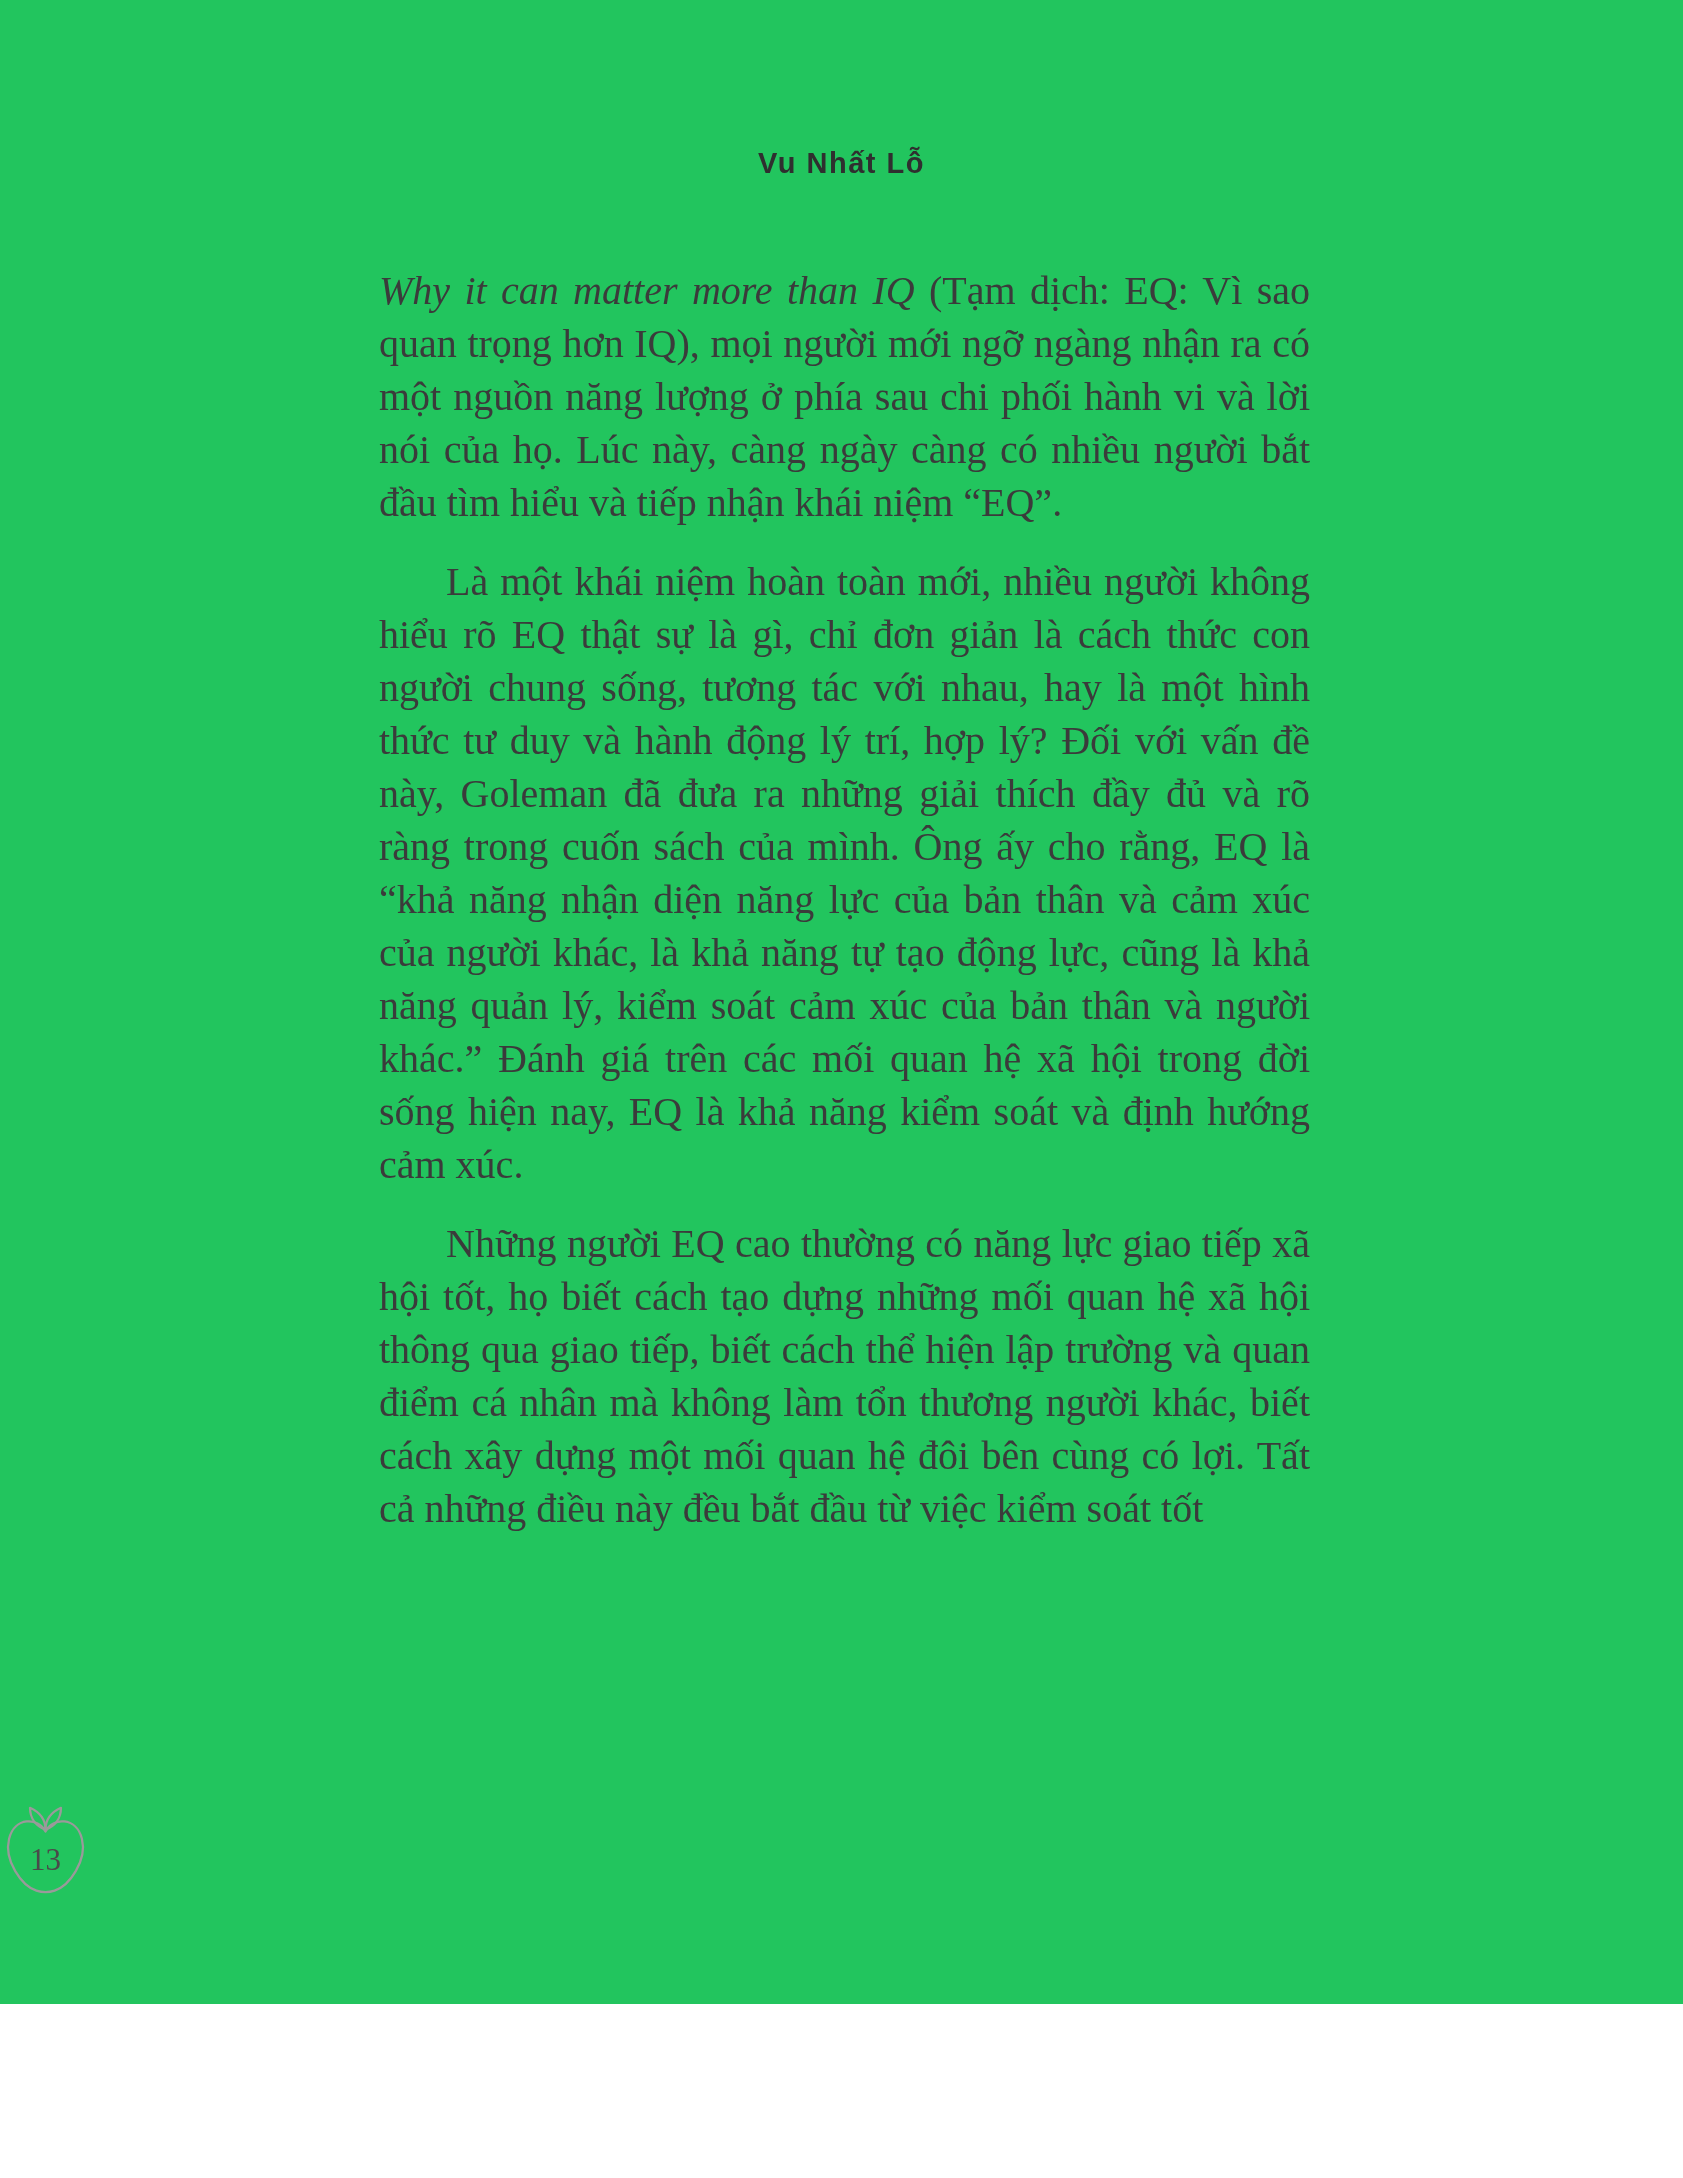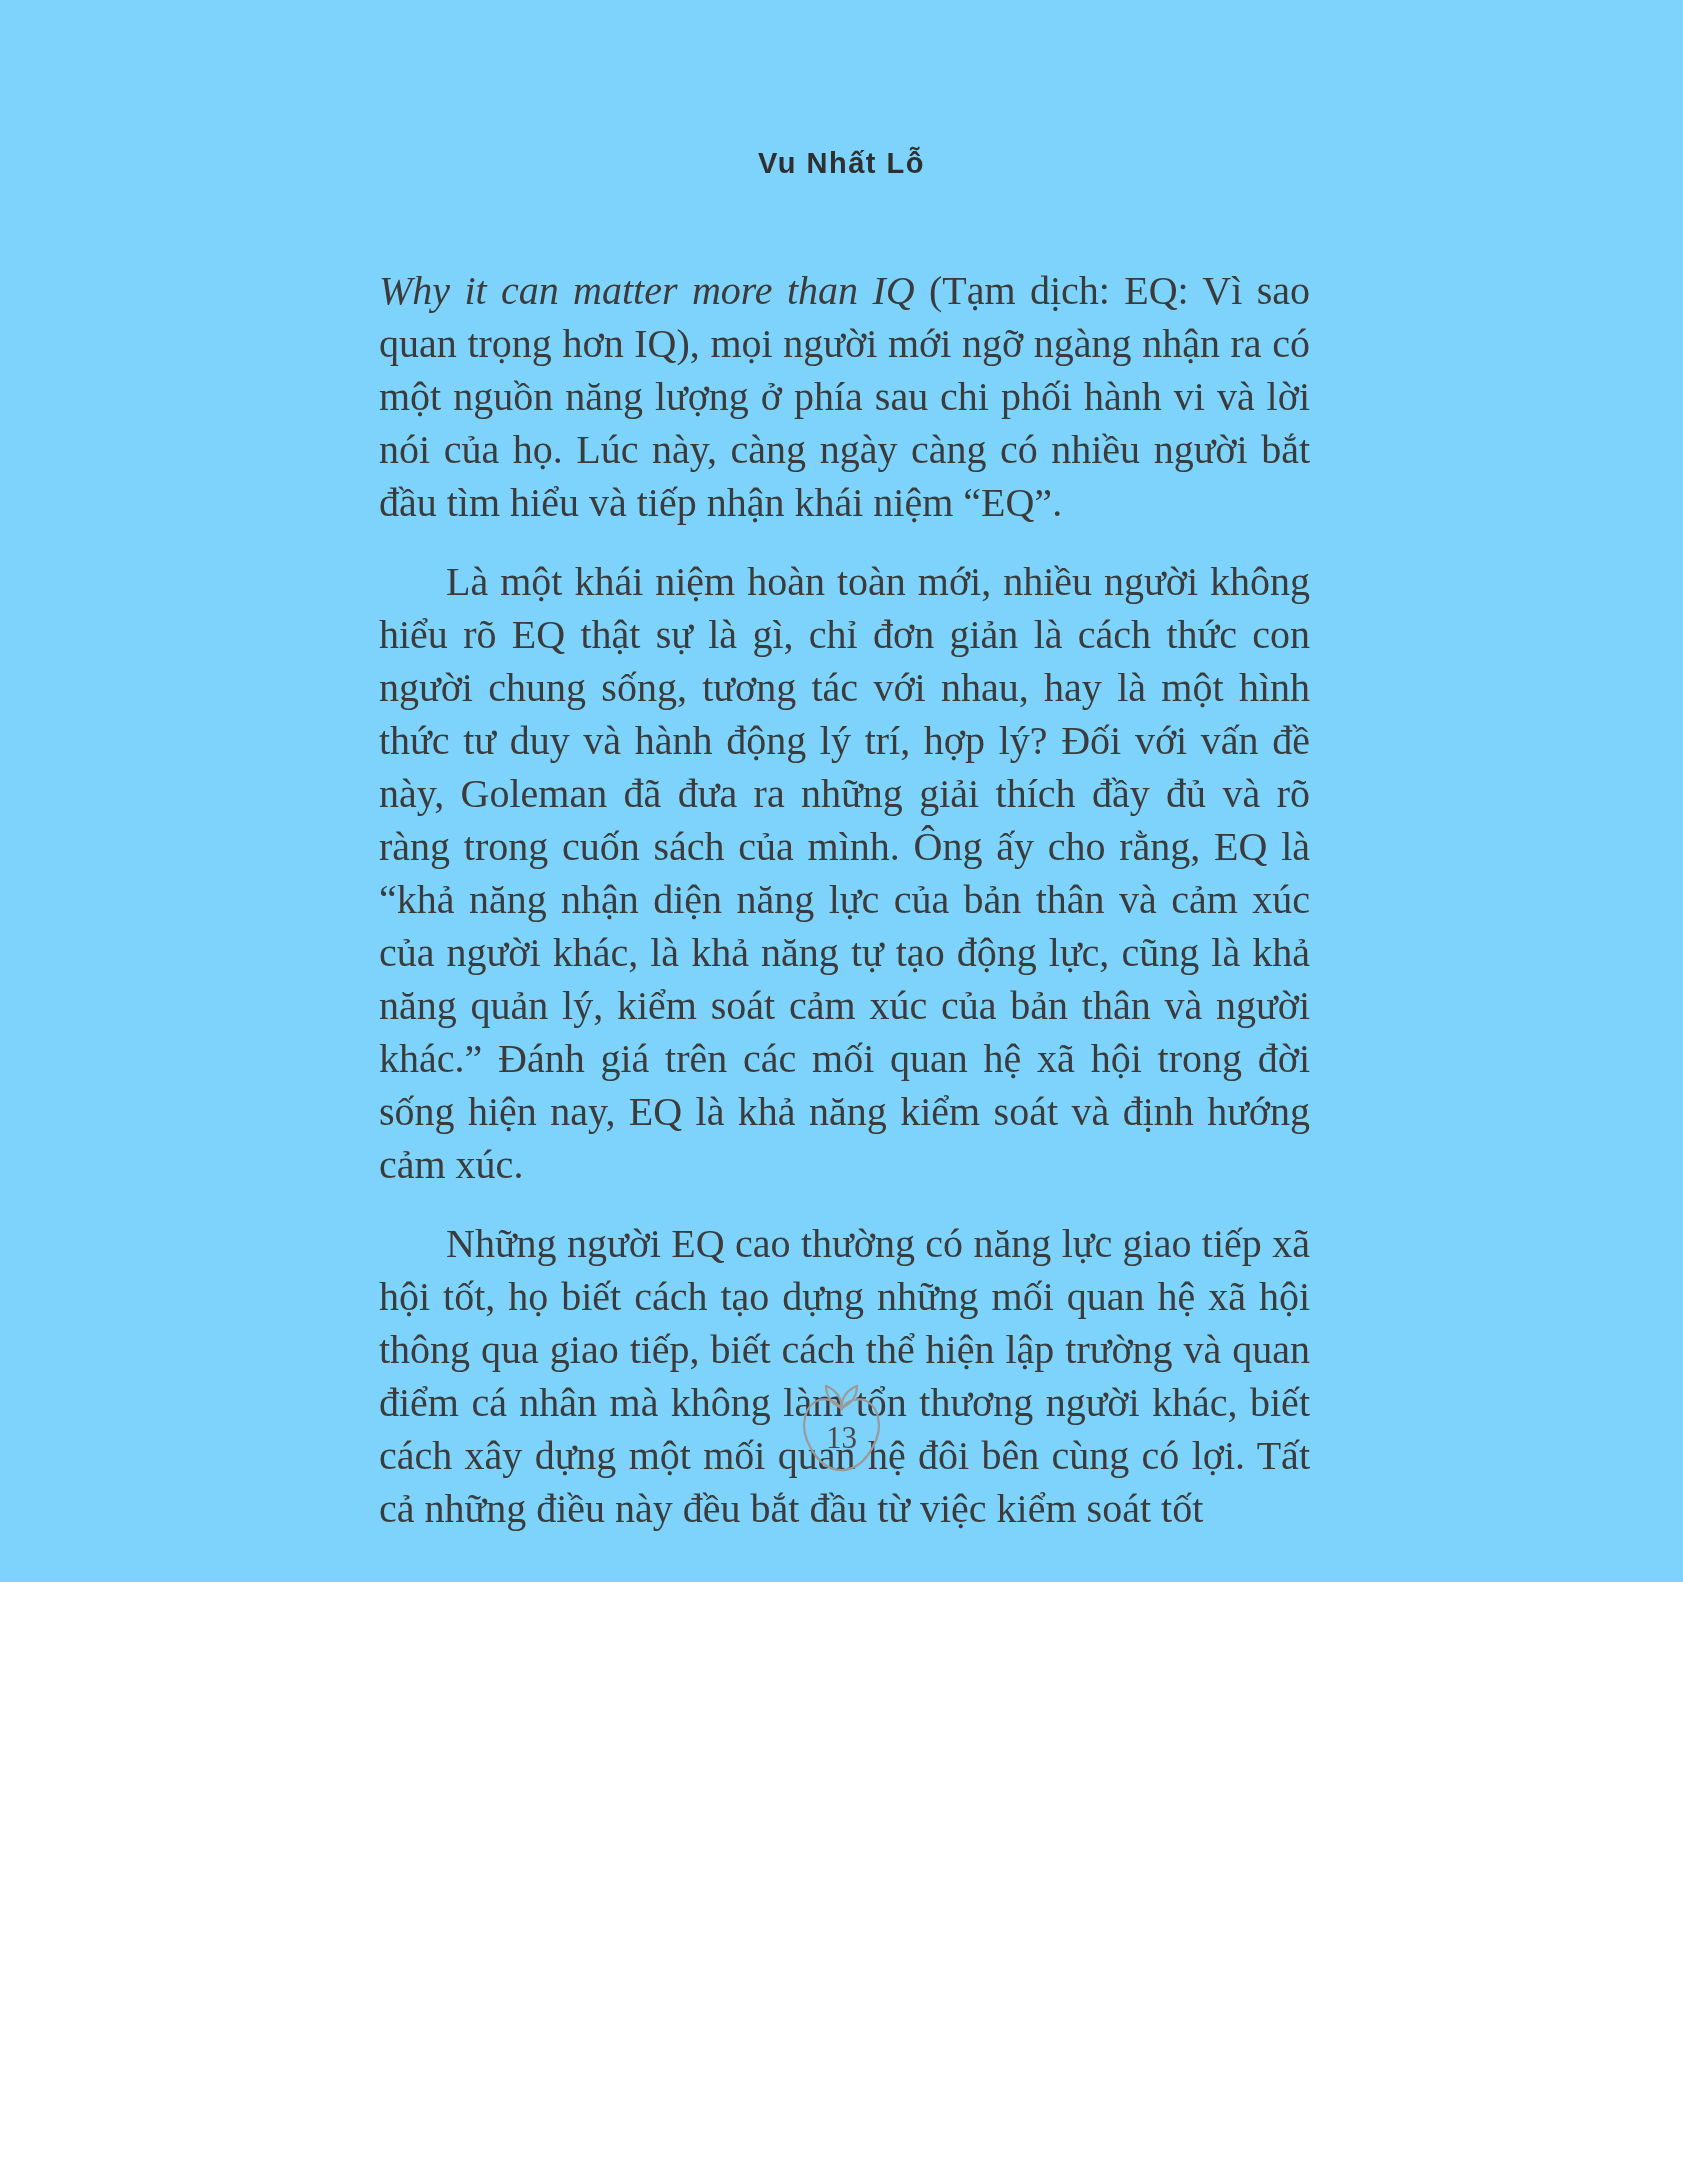--- a/index.html
+++ b/index.html
@@ -1,21 +1,21 @@
 <!DOCTYPE html>
 <html><head>
 <meta charset="utf-8">
 <style>
   * { margin: 0; padding: 0; box-sizing: border-box; }
   html, body { background: #ffffff; }
   .page {
     position: relative;
     width: 1683px;
-    height: 1582px;
-    background: #7dd3fc;
+    height: 2004px;
+    background: #22c55e;
     font-family: "Liberation Serif", serif;
     color: #3b3b3b;
     overflow: hidden;
   }
   .running-header {
     position: absolute;
     top: 147px;
     left: 0;
     right: 0;
     text-align: center;
@@ -39,21 +39,21 @@
   }
   .text-column p { margin-bottom: 26px; }
   .text-column p.indented { text-indent: 67px; }
   .lead-italic { font-style: italic; }
   .page-footer {
     position: absolute;
     bottom: 103px;
     left: 0;
     right: 0;
     display: flex;
-    justify-content: center;
+    justify-content: flex-start;
   }
   .apple-ornament {
     position: relative;
     width: 91px;
     height: 99px;
   }
   .apple-ornament svg {
     position: absolute;
     top: 0; left: 0;
     width: 100%; height: 100%;

